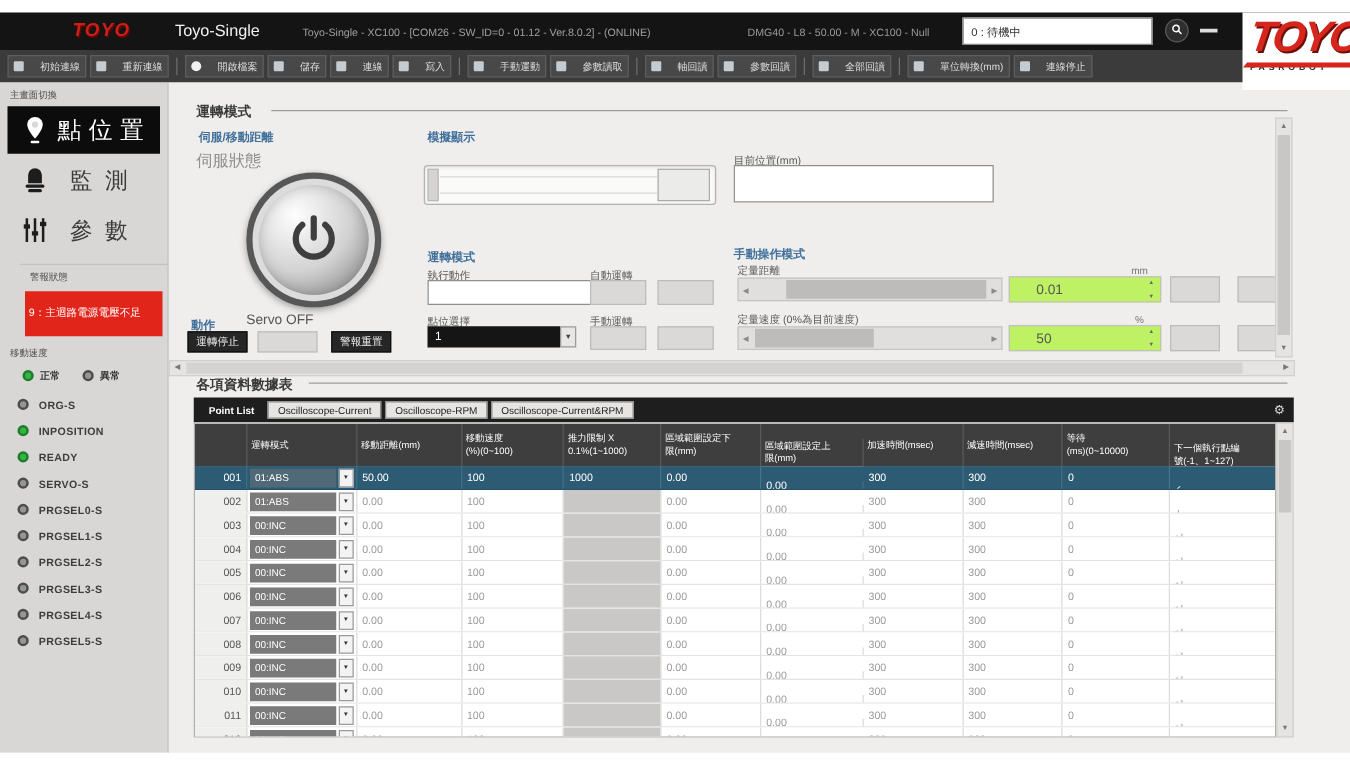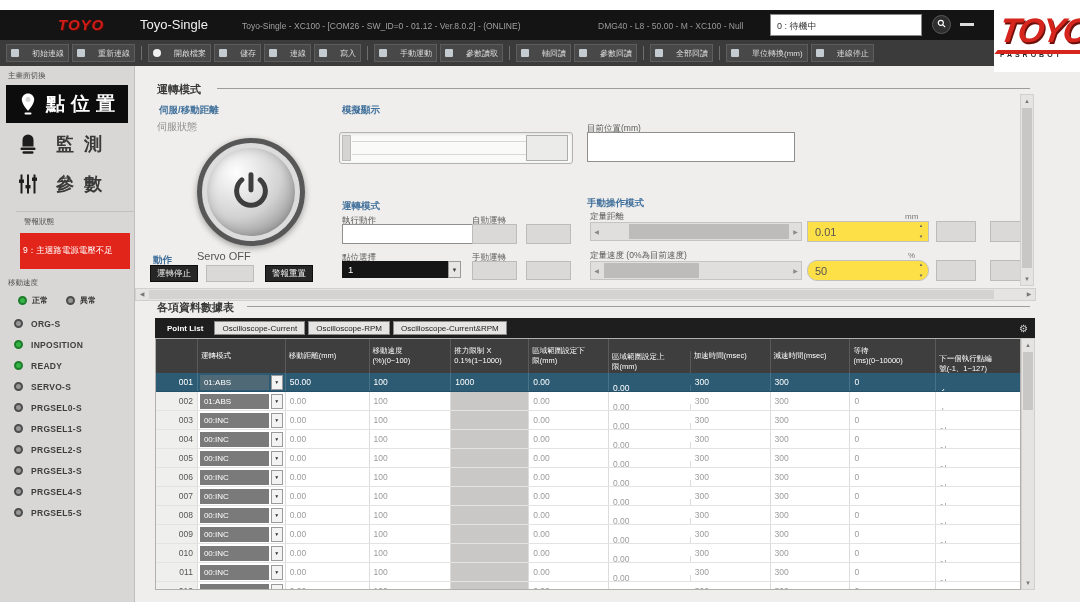--- a/index.html
+++ b/index.html
@@ -31,21 +31,21 @@
   .tb-ico { width:8px; height:8px; background:#c5ccd1; border-radius:1px; flex:none; }
   .tb-ico.round { border-radius:50%; background:#f0f0f0; }
   .tb-sep { width:1px; height:14px; background:#6e6e6e; margin:0 3px; flex:none; }
 
   
   .sidebar { position:absolute; left:0; top:56px; width:135px; height:536px; background:#d8d7d5; border-right:1px solid #c0bfbd; }
   .sb-label { font-size:7.5px; color:#4a4a4a; padding:5px 0 3px 8px; }
   .nav-btn { width:122px; height:38px; margin:1px auto 2px; display:flex; align-items:center; padding:0 10px; cursor:default; }
   .nav-btn .nav-ico { width:24px; height:28px; color:#1d1d1d; flex:none; }
   .nav-btn .nav-ico svg { width:100%; height:100%; }
-  .nav-lbl { flex:1; text-align:center; font-size:18px; font-weight:bold; color:#3a3a3a; letter-spacing:10px; text-indent:10px; white-space:nowrap; }
+  .nav-lbl { flex:1; text-align:center; font-size:18px; font-weight:normal; color:#3a3a3a; letter-spacing:10px; text-indent:10px; white-space:nowrap; }
   .nav-btn.active { background:#0c0c0c; }
   .nav-btn.active .nav-ico { color:#fff; }
   .nav-btn.active .nav-lbl { color:#fff; letter-spacing:6px; text-indent:6px; font-size:19px; }
   .alarm-section { margin-top:8px; border-top:1px solid #c2c1bf;margin-left:16px; }
   .alarm-box { margin:3px 4px 0; background:#e2251b; height:36px; color:#fff; font-size:8.5px; display:flex; align-items:center; padding:0 3px; overflow:hidden; white-space:nowrap; }
   .legend-row { display:flex; gap:18px; padding:4px 0 3px 18px; align-items:center; }
   .legend-item { display:flex; gap:5px; align-items:center; font-size:8px; font-weight:bold; color:#333; }
   .dot { width:9px; height:9px; border-radius:50%; flex:none; }
   .dot.on { background:#35b345; border:2px solid #1d7d2a; }
   .dot.off { background:#969696; border:2px solid #4c4c4c; }
@@ -53,21 +53,21 @@
   .signal-row { display:flex; align-items:center; gap:8px; padding-left:14px; height:21px; }
   .signal-lbl { font-size:8.5px; font-weight:bold; color:#3e3e3e; letter-spacing:0.3px; }
 
   
   .content { position:absolute; left:135px; top:56px; width:945px; height:536px; background:#efeeec; }
   .content > * { position:absolute; }
   .sec-title { font-size:11px; font-weight:bold; color:#3a3a3a; white-space:nowrap; }
   .sec-line { height:1px; background:#9d9d9d; }
   .blue { color:#41709b; font-size:9.5px; font-weight:bold; white-space:nowrap; }
   .flabel { color:#5a5a5a; font-size:8.5px; white-space:nowrap; }
-  .small { color:#8e8e8e; font-size:10px; white-space:nowrap; }
+  .small { color:#8e8e8e; font-size:13px; white-space:nowrap; }
   .unit { color:#777; font-size:8px; }
 
   .power { left:62px; top:72px; width:108px; height:108px; border-radius:50%; border:5px solid #575757;
     background:radial-gradient(circle at 35% 30%, #fefefe, #d2d2d2 48%, #979797 78%, #6d6d6d 100%);
     box-shadow:inset 0 0 0 5px #dcdcdc, inset 0 0 14px rgba(0,0,0,.4), 0 2px 6px rgba(0,0,0,.35);
     display:flex; align-items:center; justify-content:center; }
   .power svg { width:46px; height:46px; }
   .servo-state { left:62px; top:184px; width:108px; text-align:left; font-size:11px; color:#555; }
 
   .btn-dark { background:#262626; border:1px solid #0e0e0e; color:#efefef; font-size:8.5px; display:flex; align-items:center; justify-content:center; white-space:nowrap; }
@@ -80,21 +80,21 @@
   .act-car { position:absolute; right:4px; top:2px; width:42px; height:26px; background:#ebebe9; border:1px solid #adadab; }
 
   .input { background:#fff; border:1px solid #8f8f8f; font-size:9px; color:#333; padding:0 4px; display:flex; align-items:center; }
   .dd-black { background:#151515; color:#fff; font-size:9.5px; display:flex; align-items:center; padding:0 6px; }
   .dd-arrow { background:#e7e6e4; border:1px solid #9a9a9a; color:#444; font-size:6px; display:flex; align-items:center; justify-content:center; }
 
   .slider { background:#e0dfdd; border:1px solid #c5c4c2; }
   .sl-arrow { position:absolute; top:0; bottom:0; width:11px; color:#8a8a8a; font-size:6px; display:flex; align-items:center; justify-content:center; }
   .sl-arrow.r { right:0; } .sl-arrow.l { left:0; }
   .sl-thumb { position:absolute; top:1px; bottom:1px; background:#bdbcba; }
-  .spin { background:#fde047; border:1px solid #c2c1bf; font-size:11px; color:#555; display:flex; align-items:center; padding:0 7px; }
+  .spin { background:#bef264; border:1px solid #c2c1bf; font-size:11px; color:#555; display:flex; align-items:center; padding:0 21px; }
   .spin-ud { position:absolute; right:2px; top:2px; bottom:2px; width:10px; display:flex; flex-direction:column; justify-content:space-between; align-items:center; font-size:4.5px; color:#666; line-height:1; }
 
   .vscroll { width:14px; background:#e5e4e2; border:1px solid #d1d0ce; }
   .vs-btn { position:absolute; left:0; right:0; height:12px; font-size:6px; color:#787878; text-align:center; line-height:12px; }
   .vs-btn.bottom { bottom:0; }
   .vs-thumb { position:absolute; left:1px; right:1px; background:#c8c7c5; }
   .hscroll { background:#e5e4e2; border:1px solid #d1d0ce; }
   .hs-btn { position:absolute; top:0; bottom:0; width:12px; font-size:6px; color:#787878; text-align:center; line-height:11px; }
   .hs-btn.right { right:0; }
   .hs-thumb { position:absolute; top:1px; bottom:1px; left:13px; width:845px; background:#d4d3d1; }
@@ -366,21 +366,21 @@
       <div class="btn-gray" style="left:801px; top:155px; width:40px; height:21px;"></div>
       <div class="btn-gray" style="left:855px; top:155px; width:40px; height:21px;"></div>
 
       <div class="flabel" style="left:455px; top:184px;">定量速度 (0%為目前速度)</div>
       <div class="unit" style="left:773px; top:185px;">%</div>
       <div class="slider" style="left:455px; top:195px; width:212px; height:19px;">
         <span class="sl-arrow l">◀</span>
         <span class="sl-thumb" style="left:13px; width:95px;"></span>
         <span class="sl-arrow r">▶</span>
       </div>
-      <div class="spin" style="left:672px; top:194px; width:122px; height:21px;border-radius:10px;">
+      <div class="spin" style="left:672px; top:194px; width:122px; height:21px;">
         <span>50</span>
         <span class="spin-ud">
             <span>▲</span>
             <span>▼</span>
           </span>
       </div>
       <div class="btn-gray" style="left:801px; top:194px; width:40px; height:21px;"></div>
       <div class="btn-gray" style="left:855px; top:194px; width:40px; height:21px;"></div>
 
       <div class="vscroll" style="left:885px; top:28px; height:192px; position:absolute;">

